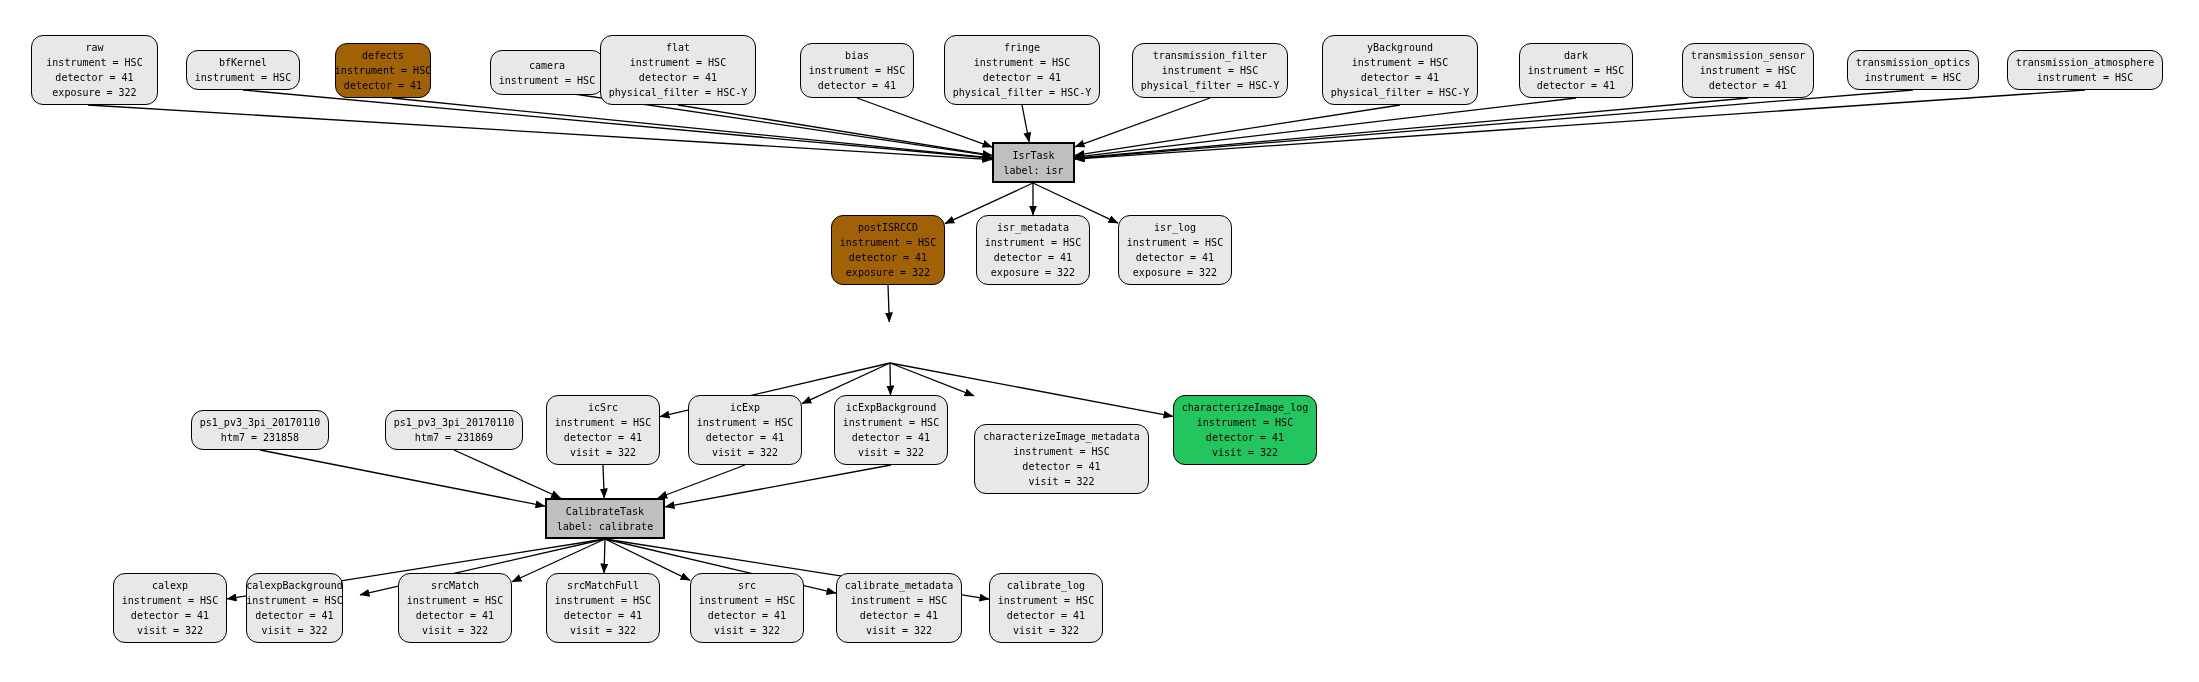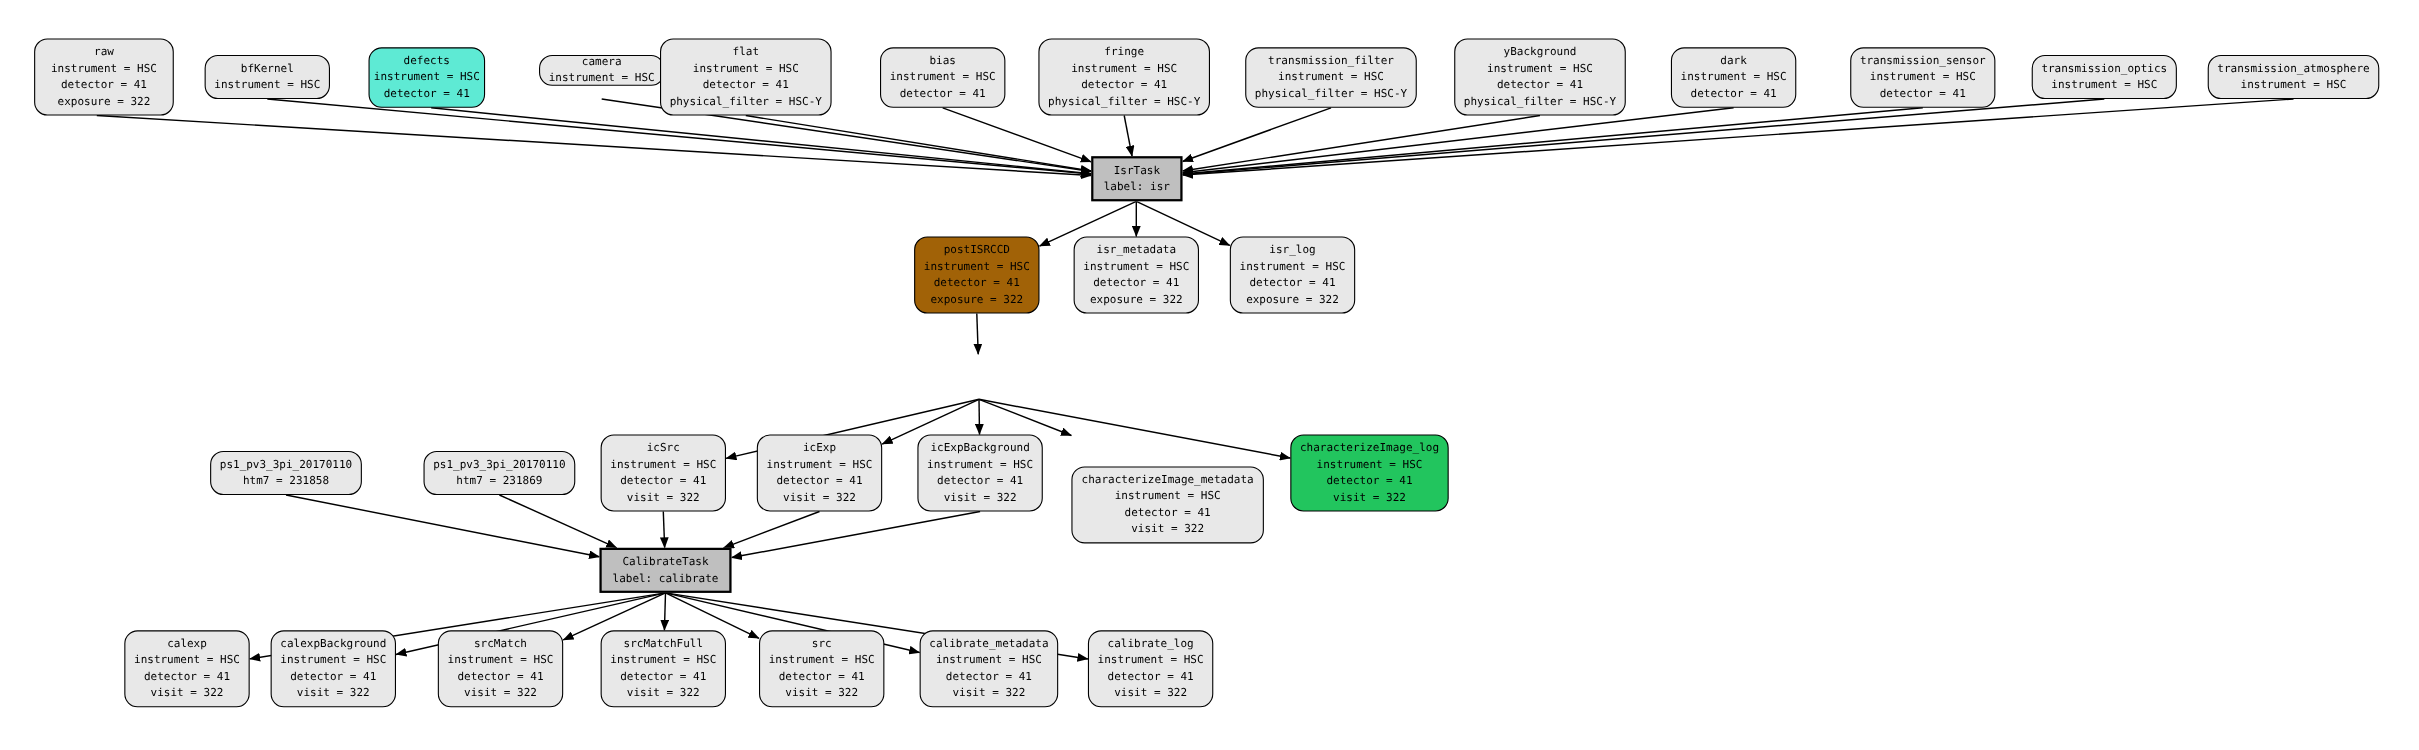--- a/index.html
+++ b/index.html
@@ -71,22 +71,22 @@
       <line x1="605" y1="539" x2="227" y2="598.9586206896552" stroke="#000000" stroke-width="1.3" marker-end="url(#arrow)"></line>
       <line x1="605" y1="539" x2="360" y2="594.976821192053" stroke="#000000" stroke-width="1.3" marker-end="url(#arrow)"></line>
       <line x1="605" y1="539" x2="512" y2="581.78" stroke="#000000" stroke-width="1.3" marker-end="url(#arrow)"></line>
       <line x1="605" y1="539" x2="604.0144927536232" y2="573" stroke="#000000" stroke-width="1.3" marker-end="url(#arrow)"></line>
       <line x1="605" y1="539" x2="690" y2="580.3028169014085" stroke="#000000" stroke-width="1.3" marker-end="url(#arrow)"></line>
       <line x1="605" y1="539" x2="836" y2="593.2142857142857" stroke="#000000" stroke-width="1.3" marker-end="url(#arrow)"></line>
       <line x1="605" y1="539" x2="989" y2="599.0816326530612" stroke="#000000" stroke-width="1.3" marker-end="url(#arrow)"></line>
     </svg>
 <div class="node dataset" style="left: 31px; top: 35px; width: 127px; height: 70px; background: rgb(232, 232, 232); border-color: rgb(0, 0, 0);"><div class="nline">raw</div><div class="nline">instrument = HSC</div><div class="nline">detector = 41</div><div class="nline">exposure = 322</div></div>
     <div class="node dataset" style="left: 186px; top: 50px; width: 114px; height: 40px; background: rgb(232, 232, 232); border-color: rgb(0, 0, 0);"><div class="nline">bfKernel</div><div class="nline">instrument = HSC</div></div>
-    <div class="node dataset" style="left: 335px; top: 43px; width: 106px; height: 55px; background: #5eead4; border-color: rgb(0, 0, 0);"><div class="nline">defects</div><div class="nline">instrument = HSC</div><div class="nline">detector = 41</div></div>
-    <div class="node dataset" style="left: 490px; top: 50px; width: 114px; height: 28px; background: rgb(232, 232, 232); border-color: rgb(0, 0, 0);"><div class="nline">camera</div><div class="nline">instrument = HSC</div></div>
+    <div class="node dataset" style="left: 335px; top: 43px; width: 96px; height: 55px; background: #a16207; border-color: rgb(0, 0, 0);"><div class="nline">defects</div><div class="nline">instrument = HSC</div><div class="nline">detector = 41</div></div>
+    <div class="node dataset" style="left: 490px; top: 50px; width: 114px; height: 45px; background: rgb(232, 232, 232); border-color: rgb(0, 0, 0);"><div class="nline">camera</div><div class="nline">instrument = HSC</div></div>
     <div class="node dataset" style="left: 600px; top: 35px; width: 156px; height: 70px; background: rgb(232, 232, 232); border-color: rgb(0, 0, 0);"><div class="nline">flat</div><div class="nline">instrument = HSC</div><div class="nline">detector = 41</div><div class="nline">physical_filter = HSC-Y</div></div>
     <div class="node dataset" style="left: 800px; top: 43px; width: 114px; height: 55px; background: rgb(232, 232, 232); border-color: rgb(0, 0, 0);"><div class="nline">bias</div><div class="nline">instrument = HSC</div><div class="nline">detector = 41</div></div>
     <div class="node dataset" style="left: 944px; top: 35px; width: 156px; height: 70px; background: rgb(232, 232, 232); border-color: rgb(0, 0, 0);"><div class="nline">fringe</div><div class="nline">instrument = HSC</div><div class="nline">detector = 41</div><div class="nline">physical_filter = HSC-Y</div></div>
     <div class="node dataset" style="left: 1132px; top: 43px; width: 156px; height: 55px; background: rgb(232, 232, 232); border-color: rgb(0, 0, 0);"><div class="nline">transmission_filter</div><div class="nline">instrument = HSC</div><div class="nline">physical_filter = HSC-Y</div></div>
     <div class="node dataset" style="left: 1322px; top: 35px; width: 156px; height: 70px; background: rgb(232, 232, 232); border-color: rgb(0, 0, 0);"><div class="nline">yBackground</div><div class="nline">instrument = HSC</div><div class="nline">detector = 41</div><div class="nline">physical_filter = HSC-Y</div></div>
     <div class="node dataset" style="left: 1519px; top: 43px; width: 114px; height: 55px; background: rgb(232, 232, 232); border-color: rgb(0, 0, 0);"><div class="nline">dark</div><div class="nline">instrument = HSC</div><div class="nline">detector = 41</div></div>
     <div class="node dataset" style="left: 1682px; top: 43px; width: 132px; height: 55px; background: rgb(232, 232, 232); border-color: rgb(0, 0, 0);"><div class="nline">transmission_sensor</div><div class="nline">instrument = HSC</div><div class="nline">detector = 41</div></div>
     <div class="node dataset" style="left: 1847px; top: 50px; width: 132px; height: 40px; background: rgb(232, 232, 232); border-color: rgb(0, 0, 0); text-align: center;"><div class="nline">transmission_optics</div><div class="nline">instrument = HSC</div></div>
     <div class="node dataset" style="left: 2007px; top: 50px; width: 156px; height: 40px; background: rgb(232, 232, 232); border-color: rgb(0, 0, 0);"><div class="nline">transmission_atmosphere</div><div class="nline">instrument = HSC</div></div>
     <div class="node task" style="left: 992px; top: 142px; width: 83px; height: 41px; background: rgb(191, 191, 191); border-color: rgb(0, 0, 0);"><div class="nline">IsrTask</div><div class="nline">label: isr</div></div>
@@ -95,19 +95,19 @@
     <div class="node dataset" style="left: 1118px; top: 215px; width: 114px; height: 70px; background: rgb(232, 232, 232); border-color: rgb(0, 0, 0);"><div class="nline">isr_log</div><div class="nline">instrument = HSC</div><div class="nline">detector = 41</div><div class="nline">exposure = 322</div></div>
     <div class="node dataset" style="left: 191px; top: 410px; width: 138px; height: 40px; background: rgb(232, 232, 232); border-color: rgb(0, 0, 0);"><div class="nline">ps1_pv3_3pi_20170110</div><div class="nline">htm7 = 231858</div></div>
     <div class="node dataset" style="left: 385px; top: 410px; width: 138px; height: 40px; background: rgb(232, 232, 232); border-color: rgb(0, 0, 0);"><div class="nline">ps1_pv3_3pi_20170110</div><div class="nline">htm7 = 231869</div></div>
     <div class="node dataset" style="left: 546px; top: 395px; width: 114px; height: 70px; background: rgb(232, 232, 232); border-color: rgb(0, 0, 0);"><div class="nline">icSrc</div><div class="nline">instrument = HSC</div><div class="nline">detector = 41</div><div class="nline">visit = 322</div></div>
     <div class="node dataset" style="left: 688px; top: 395px; width: 114px; height: 70px; background: rgb(232, 232, 232); border-color: rgb(0, 0, 0);"><div class="nline">icExp</div><div class="nline">instrument = HSC</div><div class="nline">detector = 41</div><div class="nline">visit = 322</div></div>
     <div class="node dataset" style="left: 834px; top: 395px; width: 114px; height: 70px; background: rgb(232, 232, 232); border-color: rgb(0, 0, 0);"><div class="nline">icExpBackground</div><div class="nline">instrument = HSC</div><div class="nline">detector = 41</div><div class="nline">visit = 322</div></div>
     <div class="node dataset" style="left: 974px; top: 395px; width: 175px; height: 70px; background: rgb(232, 232, 232); border-color: rgb(0, 0, 0); margin-top: 29px;"><div class="nline">characterizeImage_metadata</div><div class="nline">instrument = HSC</div><div class="nline">detector = 41</div><div class="nline">visit = 322</div></div>
     <div class="node dataset" style="left: 1173px; top: 395px; width: 144px; height: 70px; background: #22c55e; border-color: rgb(0, 0, 0);"><div class="nline">characterizeImage_log</div><div class="nline">instrument = HSC</div><div class="nline">detector = 41</div><div class="nline">visit = 322</div></div>
     <div class="node task" style="left: 545px; top: 498px; width: 120px; height: 41px; background: rgb(191, 191, 191); border-color: rgb(0, 0, 0);"><div class="nline">CalibrateTask</div><div class="nline">label: calibrate</div></div>
     <div class="node dataset" style="left: 113px; top: 573px; width: 114px; height: 70px; background: rgb(232, 232, 232); border-color: rgb(0, 0, 0);"><div class="nline">calexp</div><div class="nline">instrument = HSC</div><div class="nline">detector = 41</div><div class="nline">visit = 322</div></div>
-    <div class="node dataset" style="left: 246px; top: 573px; width: 114px; height: 70px; background: rgb(232, 232, 232); border-color: rgb(0, 0, 0);"><div class="nline">calexpBackground</div><div class="nline">instrument = HSC</div><div class="nline">detector = 41</div><div class="nline">visit = 322</div></div>
+    <div class="node dataset" style="left: 246px; top: 573px; width: 97px; height: 70px; background: rgb(232, 232, 232); border-color: rgb(0, 0, 0);"><div class="nline">calexpBackground</div><div class="nline">instrument = HSC</div><div class="nline">detector = 41</div><div class="nline">visit = 322</div></div>
     <div class="node dataset" style="left: 398px; top: 573px; width: 114px; height: 70px; background: rgb(232, 232, 232); border-color: rgb(0, 0, 0);"><div class="nline">srcMatch</div><div class="nline">instrument = HSC</div><div class="nline">detector = 41</div><div class="nline">visit = 322</div></div>
     <div class="node dataset" style="left: 546px; top: 573px; width: 114px; height: 70px; background: rgb(232, 232, 232); border-color: rgb(0, 0, 0);"><div class="nline">srcMatchFull</div><div class="nline">instrument = HSC</div><div class="nline">detector = 41</div><div class="nline">visit = 322</div></div>
     <div class="node dataset" style="left: 690px; top: 573px; width: 114px; height: 70px; background: rgb(232, 232, 232); border-color: rgb(0, 0, 0);"><div class="nline">src</div><div class="nline">instrument = HSC</div><div class="nline">detector = 41</div><div class="nline">visit = 322</div></div>
     <div class="node dataset" style="left: 836px; top: 573px; width: 126px; height: 70px; background: rgb(232, 232, 232); border-color: rgb(0, 0, 0);"><div class="nline">calibrate_metadata</div><div class="nline">instrument = HSC</div><div class="nline">detector = 41</div><div class="nline">visit = 322</div></div>
     <div class="node dataset" style="left: 989px; top: 573px; width: 114px; height: 70px; background: rgb(232, 232, 232); border-color: rgb(0, 0, 0);"><div class="nline">calibrate_log</div><div class="nline">instrument = HSC</div><div class="nline">detector = 41</div><div class="nline">visit = 322</div></div>
   </div>
 
 </body></html>

